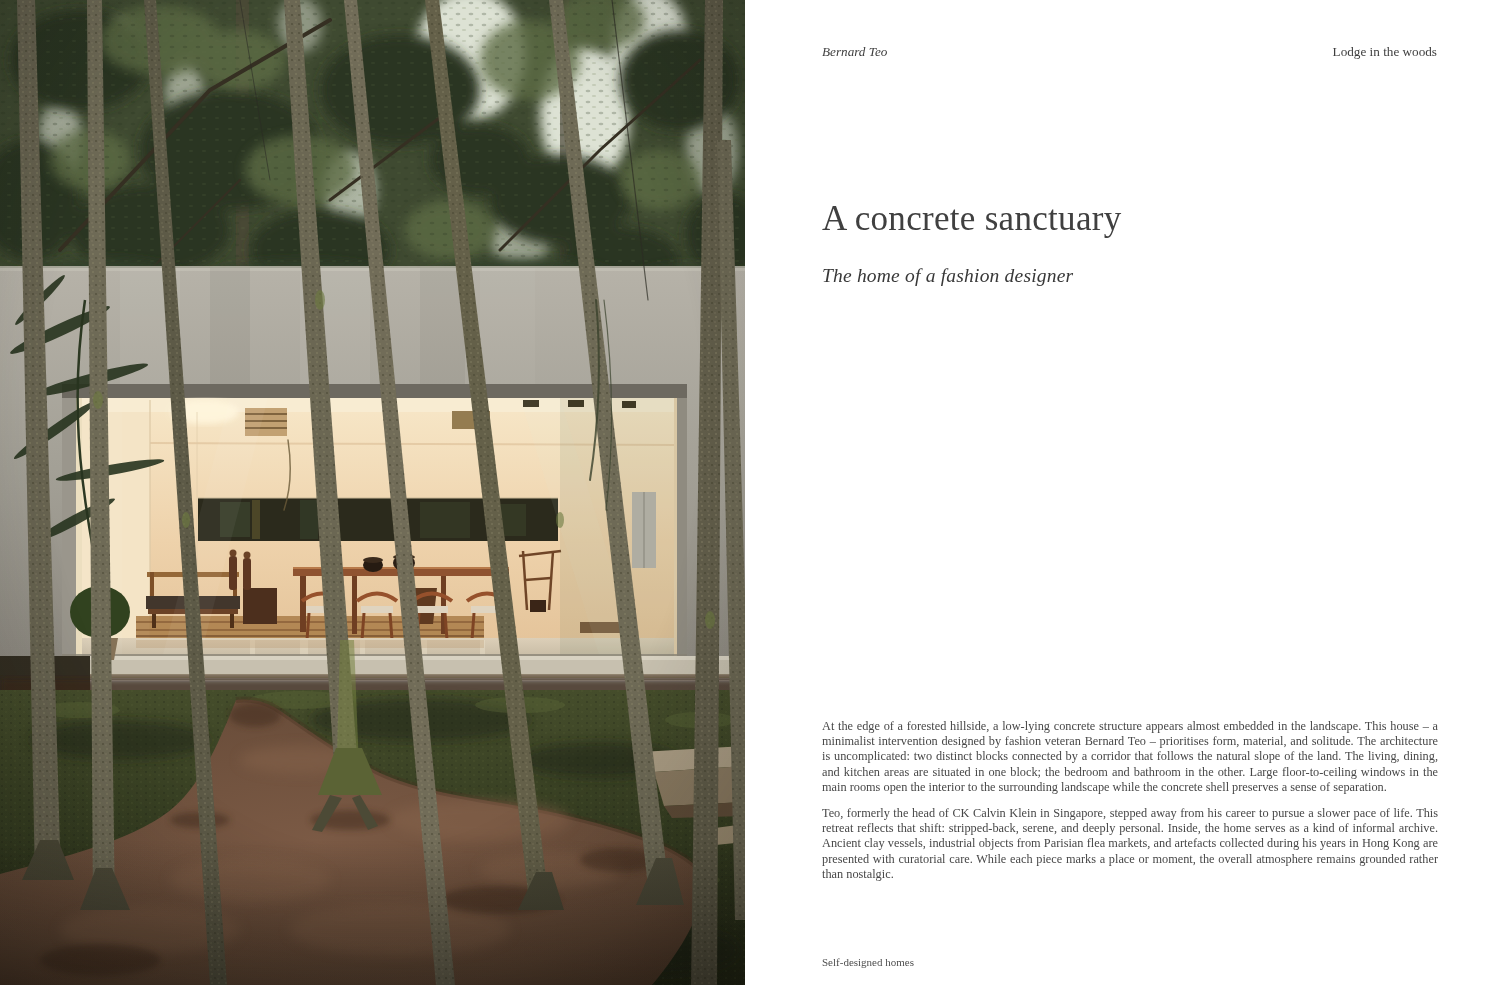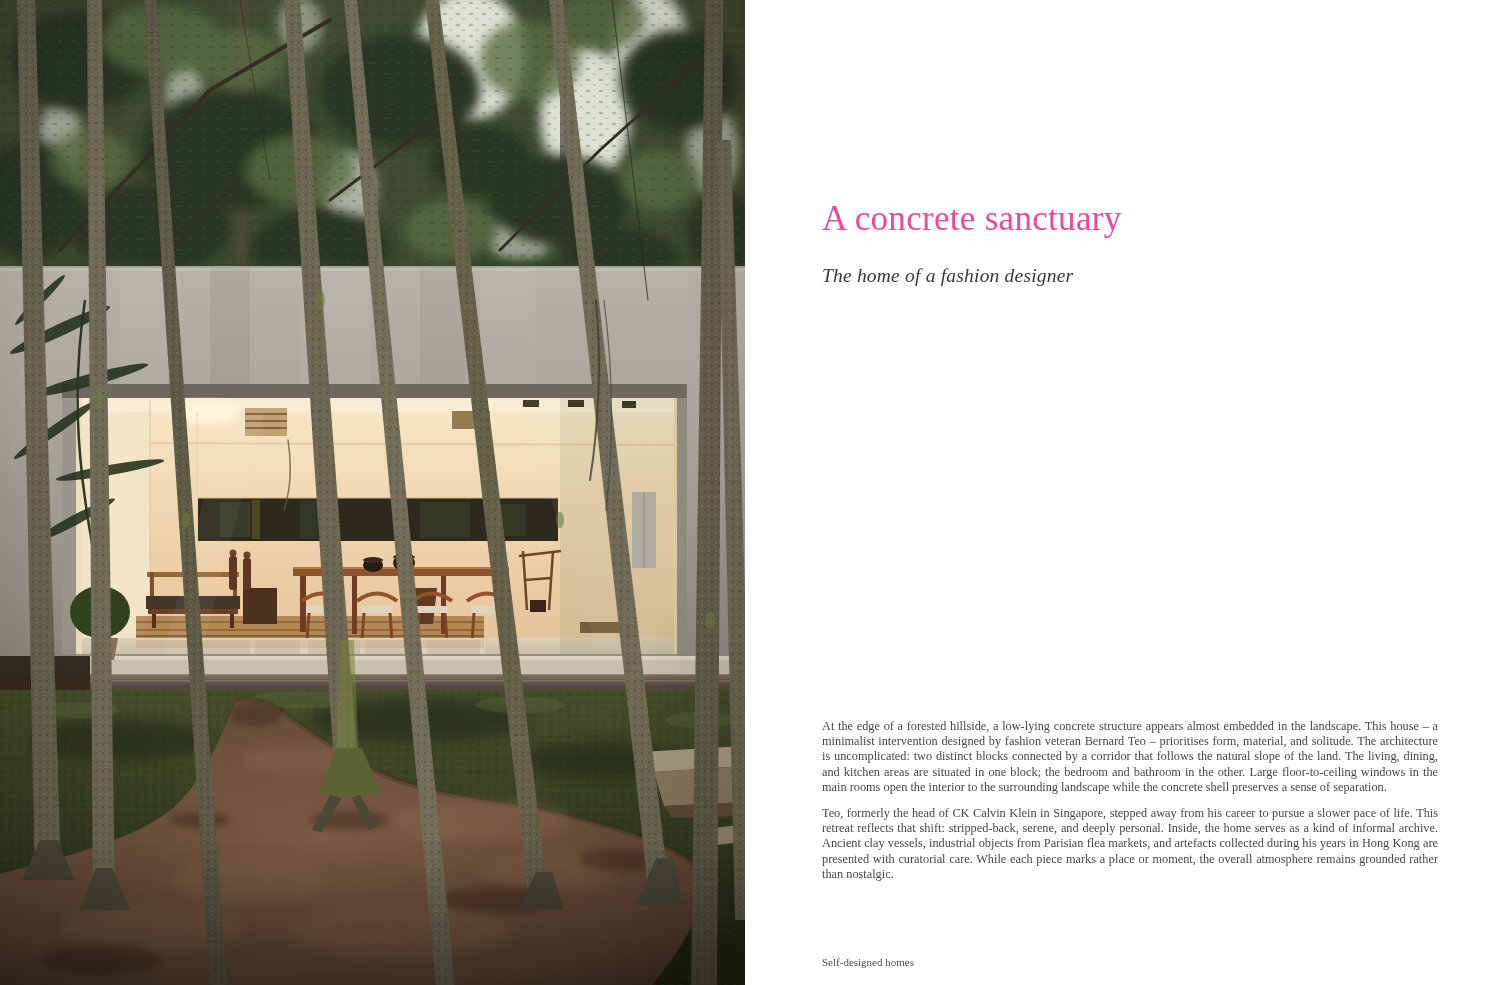--- a/index.html
+++ b/index.html
@@ -5,21 +5,21 @@
   html,body{margin:0;padding:0;background:#ffffff;}
   .spread{position:relative;width:1491px;height:985px;background:#ffffff;overflow:hidden;
           font-family:"Liberation Serif", serif;}
   .photo-page{position:absolute;left:0;top:0;width:745px;height:985px;}
   .photo-page svg{display:block;width:745px;height:985px;}
   .text-page{position:absolute;left:745px;top:0;width:746px;height:985px;background:#ffffff;}
   .running-head{position:absolute;top:44px;left:77px;right:54px;display:flex;
                 justify-content:space-between;font-size:13.2px;color:#3e3e3e;}
   .rh-left{font-style:italic;}
   .article-title{position:absolute;top:176px;left:77px;font-size:35px;line-height:40px;
-                 font-weight:400;color:#ec4899;letter-spacing:.3px;}
+                 font-weight:400;color:#404040;letter-spacing:.3px;}
   .article-subtitle{position:absolute;top:225px;left:77px;font-size:19.5px;font-style:italic;
                     color:#383838;letter-spacing:.2px;margin-top:40px;}
   .body-copy{position:absolute;top:672px;left:77px;width:616px;font-size:12.3px;
              line-height:15.2px;color:#474747;text-align:justify;margin-top:47px;}
   .body-copy p{margin:0 0 11px 0;}
   .page-footer-label{position:absolute;top:956px;left:77px;font-size:11px;color:#4e4e4e;}
   .page-number{position:absolute;top:952px;left:0;right:0;text-align:center;
                font-size:13px;color:#3e3e3e;}
 </style>
 </head>
@@ -406,20 +406,24 @@
       <path d="M240,0 L270,180" stroke="#2c2c24" stroke-width="1" opacity="0.6"></path>
     </g>
 
     <rect x="0" y="0" width="745" height="985" fill="url(#vign)"></rect>
     <rect x="0" y="840" width="745" height="145" fill="url(#botG)"></rect>
   </svg>
   </div>
 
   <div class="text-page">
 
+    <div class="running-head">
+      <span class="rh-left">Bernard Teo</span>
+      <span class="rh-right">Lodge in the woods</span>
+    </div>
 
     <h1 class="article-title">A concrete sanctuary</h1>
     <div class="article-subtitle">The home of a fashion designer</div>
 
     <div class="body-copy">
       <p>At the edge of a forested hillside, a low-lying concrete structure appears almost embedded in the landscape. This house – a minimalist intervention designed by fashion veteran Bernard Teo – prioritises form, material, and solitude. The architecture is uncomplicated: two distinct blocks connected by a corridor that follows the natural slope of the land. The living, dining, and kitchen areas are situated in one block; the bedroom and bathroom in the other. Large floor-to-ceiling windows in the main rooms open the interior to the surrounding landscape while the concrete shell preserves a sense of separation.</p>
       <p>Teo, formerly the head of CK Calvin Klein in Singapore, stepped away from his career to pursue a slower pace of life. This retreat reflects that shift: stripped-back, serene, and deeply personal. Inside, the home serves as a kind of informal archive. Ancient clay vessels, industrial objects from Parisian flea markets, and artefacts collected during his years in Hong Kong are presented with curatorial care. While each piece marks a place or moment, the overall atmosphere remains grounded rather than nostalgic.</p>
     </div>
 
     <div class="page-footer-label">Self-designed homes</div>

